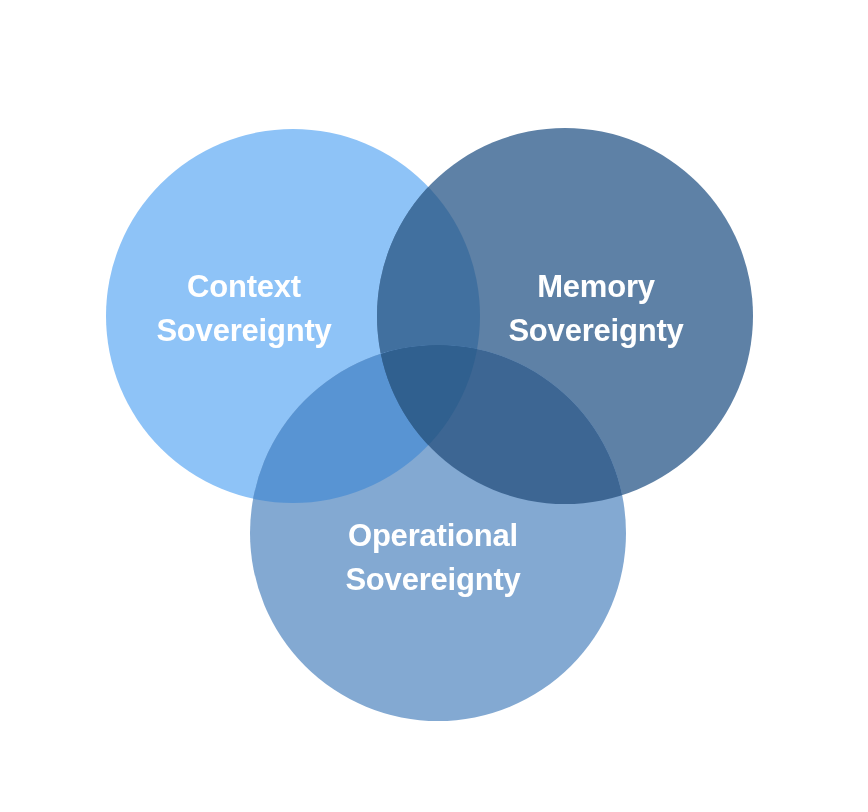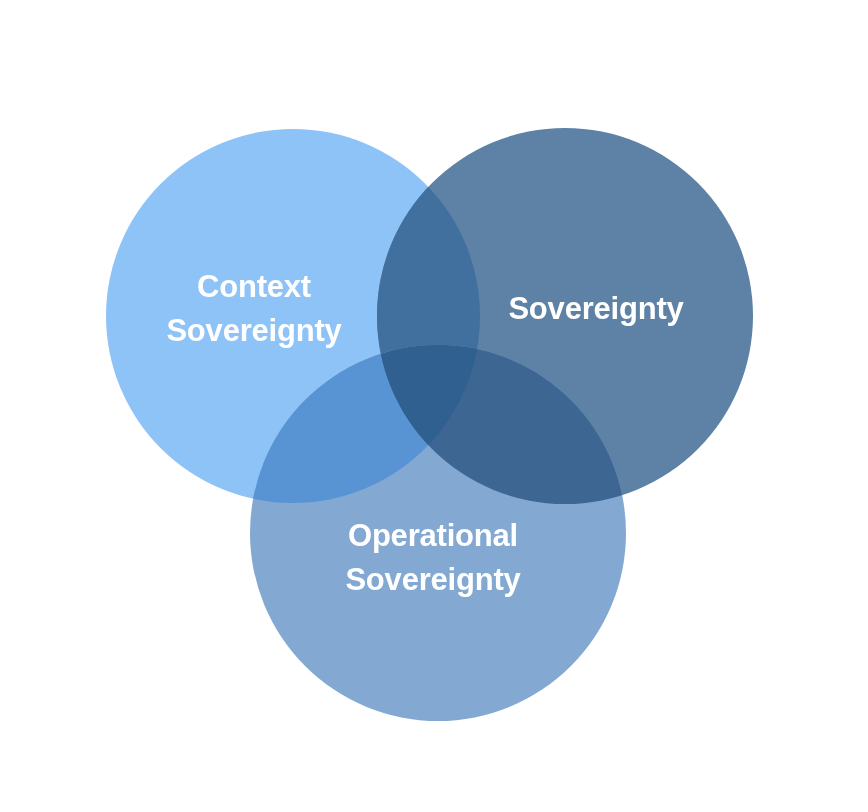--- a/index.html
+++ b/index.html
@@ -30,21 +30,21 @@
     font-size: 31px;
     font-weight: 700;
     line-height: 44px;
     letter-spacing: -0.2px;
     white-space: nowrap;
     pointer-events: none;
   }
   .set-label span {
     display: block;
   }
-  .label-context     { left: 254px; top: 309px; }
+  .label-context     { left: 244px; top: 309px; }
   .label-memory      { left: 596px; top: 309px; }
   .label-operational { left: 433px; top: 558px; }
 </style>
 </head>
 <body>
 
 <div class="canvas">
 
   <svg class="venn-svg" width="868" height="812" viewBox="0 0 868 812">
     <defs>
@@ -79,20 +79,21 @@
       </g>
     </g>
   </svg>
 
   <div class="set-label label-context">
     <span>Context</span>
     <span>Sovereignty</span>
   </div>
 
   <div class="set-label label-memory">
+    <span>Memory</span>
     <span>Sovereignty</span>
   </div>
 
   <div class="set-label label-operational">
     <span>Operational</span>
     <span>Sovereignty</span>
   </div>
 
 </div>
 

